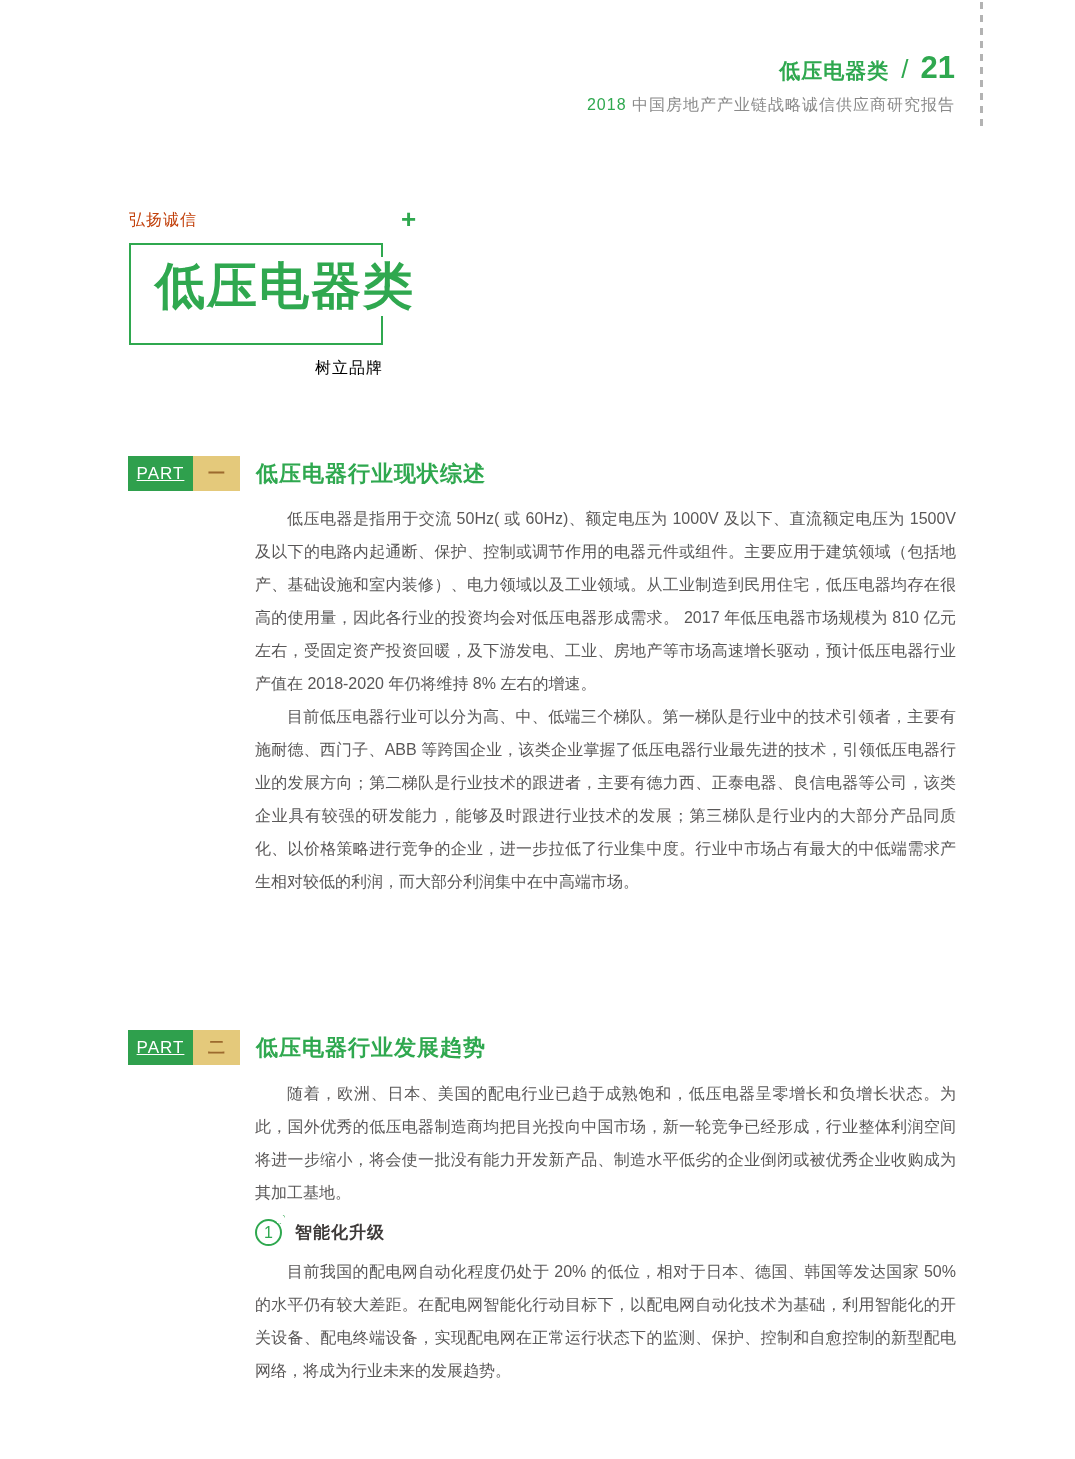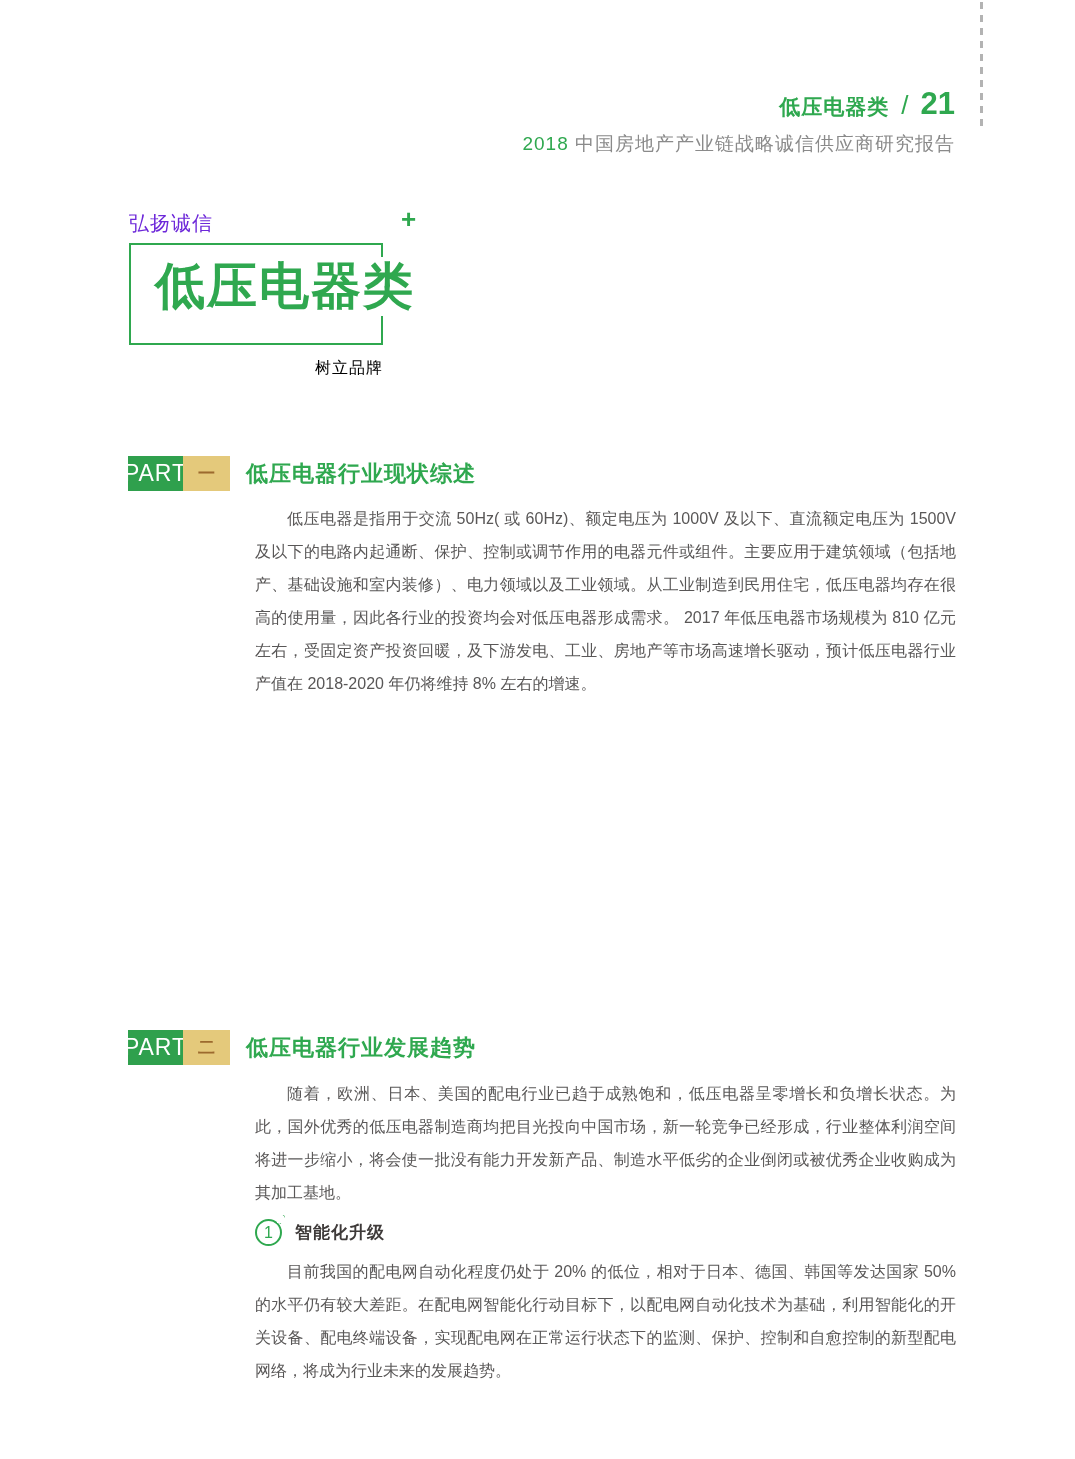--- a/index.html
+++ b/index.html
@@ -15,43 +15,43 @@
   .dashed-line {
     position: absolute; left: 980px; top: 2px; width: 3px; height: 126px;
     background: repeating-linear-gradient(to bottom, #b3b3b3 0 7px, transparent 7px 13px);
   }
 
   
   .header { position: absolute; top: 50px; right: 120px; text-align: right; }
   .header-line1 { display: flex; align-items: baseline; justify-content: flex-end; gap: 12px; color: #2fa84f; }
   .header-category { font-size: 21px; font-weight: bold; letter-spacing: 1px; }
   .header-slash { font-size: 26px; font-weight: 300; }
-  .header-pagenum { font-size: 31px; font-weight: bold; font-family: "Liberation Sans Narrow", "Liberation Sans", sans-serif; letter-spacing: 0; margin-top: 36px; }
-  .header-subtitle { margin-top: 9px; font-size: 19px; letter-spacing: 1px; color: #8a8a8a; }
+  .header-pagenum { font-size: 31px; font-weight: bold; font-family: "Liberation Sans Narrow", "Liberation Sans", sans-serif; letter-spacing: 0; }
+  .header-subtitle { margin-top: 9px; font-size: 16px; letter-spacing: 1px; color: #8a8a8a; }
   .header-subtitle .yr { color: #2fa84f; }
 
   
   .hero { position: absolute; left: 129px; top: 210px; width: 320px; }
-  .hero-tagline-top { font-size: 20px; color: #6d28d9; letter-spacing: 1px; }
+  .hero-tagline-top { font-size: 16px; color: #c2410c; letter-spacing: 1px; }
   .hero-plus { position: absolute; left: 272px; top: -4px; color: #2fa84f; font-size: 26px; font-weight: bold; line-height: 26px; }
   .hero-box { position: absolute; left: 0; top: 33px; width: 254px; height: 102px; border: 2px solid #2fa84f; }
   .hero-title {
     position: absolute; left: 26px; top: 47px; font-size: 50px; font-weight: bold;
     color: #2fa84f; background: #ffffff; white-space: nowrap; letter-spacing: 2px;
     padding: 2px 4px 2px 0; line-height: 1.1;
   }
   .hero-tagline-bottom { position: absolute; left: 186px; top: 148px; font-size: 16px; color: #000000; letter-spacing: 1px; }
 
   
   .part-row { position: absolute; left: 128px; display: flex; align-items: stretch; height: 35px; }
   .part-row.row-1 { top: 456px; }
   .part-row.row-2 { top: 1030px; }
   .part-badge {
-    background: #2fa04d; color: #ffffff; font-size: 23px; letter-spacing: 1px;
-    display: flex; align-items: center; justify-content: center; width: 55px;
+    background: #2fa04d; color: #ffffff; font-size: 17px; letter-spacing: 1px;
+    display: flex; align-items: center; justify-content: center; width: 65px; text-decoration: underline;
   }
   .part-number-badge {
     background: #e4c97b; color: #9c6a2e; font-size: 17px; font-weight: bold;
     display: flex; align-items: center; justify-content: center; width: 47px;
   }
   .section-heading {
     margin-left: 16px; display: flex; align-items: center;
     color: #2fa84f; font-size: 22px; font-weight: bold; letter-spacing: 1px;
   }
 
@@ -111,20 +111,21 @@
       <span>PART</span>
     </div>
     <div class="part-number-badge">
       <span>一</span>
     </div>
     <div class="section-heading">低压电器行业现状综述</div>
   </div>
 
   <div class="text-block text-block-1">
     <p class="para">低压电器是指用于交流 50Hz( 或 60Hz)、额定电压为 1000V 及以下、直流额定电压为 1500V 及以下的电路内起通断、保护、控制或调节作用的电器元件或组件。主要应用于建筑领域（包括地产、基础设施和室内装修）、电力领域以及工业领域。从工业制造到民用住宅，低压电器均存在很高的使用量，因此各行业的投资均会对低压电器形成需求。 2017 年低压电器市场规模为 810 亿元左右，受固定资产投资回暖，及下游发电、工业、房地产等市场高速增长驱动，预计低压电器行业产值在 2018-2020 年仍将维持 8% 左右的增速。</p>
+    <p class="para">目前低压电器行业可以分为高、中、低端三个梯队。第一梯队是行业中的技术引领者，主要有施耐德、西门子、ABB 等跨国企业，该类企业掌握了低压电器行业最先进的技术，引领低压电器行业的发展方向；第二梯队是行业技术的跟进者，主要有德力西、正泰电器、良信电器等公司，该类企业具有较强的研发能力，能够及时跟进行业技术的发展；第三梯队是行业内的大部分产品同质化、以价格策略进行竞争的企业，进一步拉低了行业集中度。行业中市场占有最大的中低端需求产生相对较低的利润，而大部分利润集中在中高端市场。</p>
   </div>
 
   <div class="part-row row-2">
     <div class="part-badge">
       <span>PART</span>
     </div>
     <div class="part-number-badge">
       <span>二</span>
     </div>
     <div class="section-heading">低压电器行业发展趋势</div>

